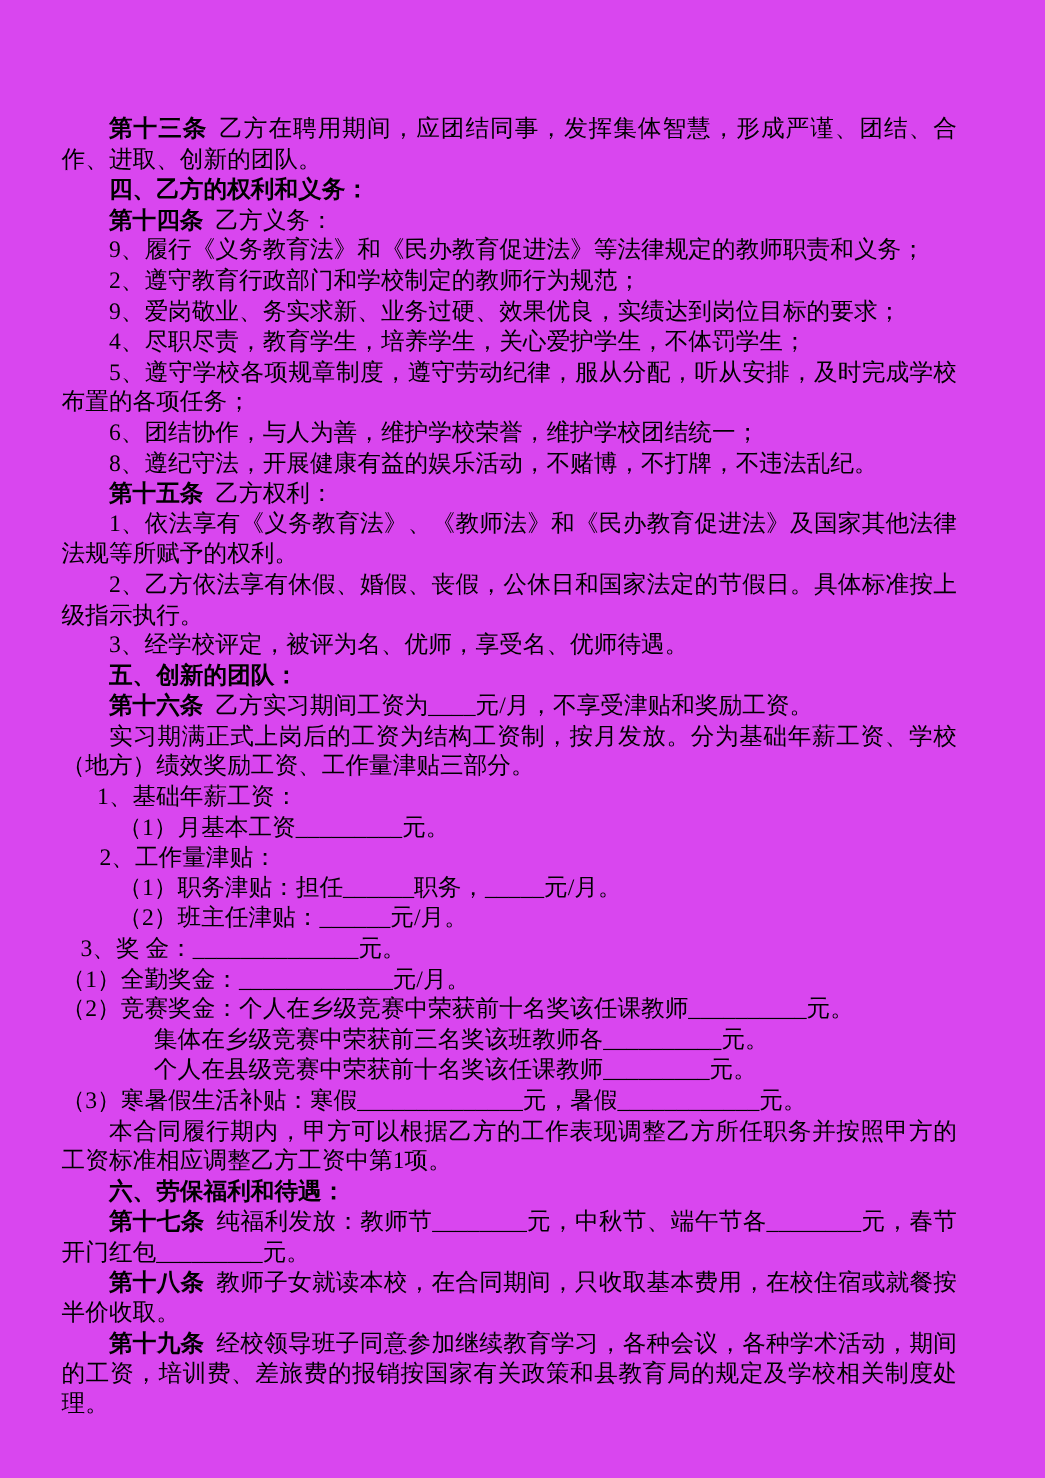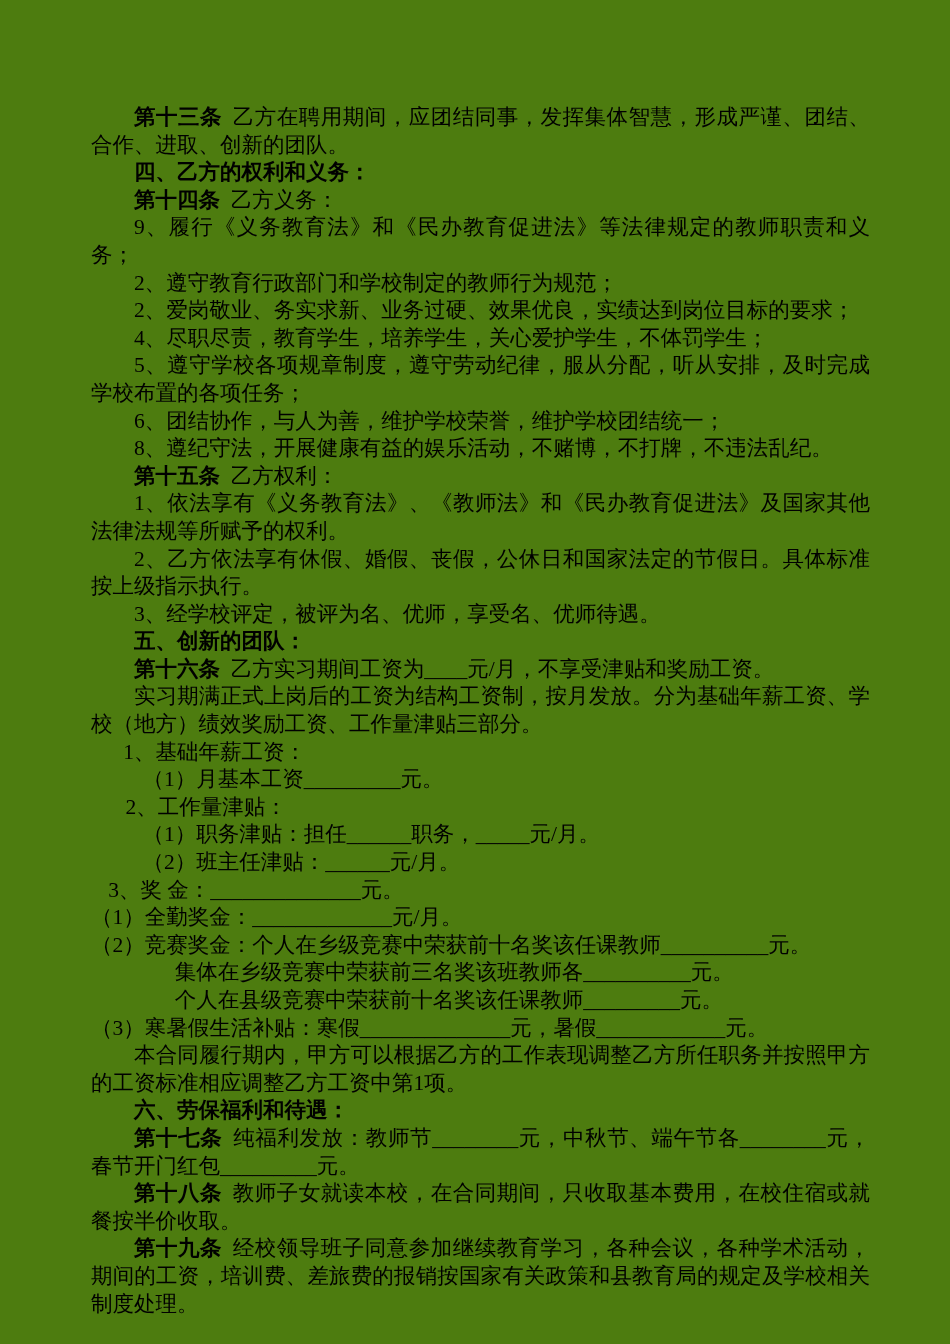--- a/index.html
+++ b/index.html
@@ -4,23 +4,23 @@
 <style>
   html, body {
     margin: 0;
     padding: 0;
     background: #ffffff;
   }
   .page {
     width: 950px;
     height: 1344px;
     box-sizing: border-box;
-    background: #4d7c0f;
+    background: #d946ef;
     color: #000000;
-    padding: 104px 80px 0 91px;
+    padding: 104px 80px 0 56px;
     overflow: hidden;
     font-family: "Liberation Serif", "DejaVu Serif", serif;
   }
   .para {
     margin: 0;
     font-size: 21.5px;
     line-height: 27.6px;
     text-align: justify;
     word-break: break-all;
   }
@@ -43,21 +43,21 @@
 <div class="page">
 
   <p class="para ti2"><span class="lead">第十三条</span><span>乙方在聘用期间，应团结同事，发挥集体智慧，形成严谨、团结、合作、进取、创新的团队。</span></p>
 
   <p class="para ti2 bold">四、乙方的权利和义务：</p>
 
   <p class="para ti2"><span class="lead">第十四条</span><span>乙方义务：</span></p>
 
   <p class="para ti2">9、履行《义务教育法》和《民办教育促进法》等法律规定的教师职责和义务；</p>
   <p class="para ti2">2、遵守教育行政部门和学校制定的教师行为规范；</p>
-  <p class="para ti2">2、爱岗敬业、务实求新、业务过硬、效果优良，实绩达到岗位目标的要求；</p>
+  <p class="para ti2">9、爱岗敬业、务实求新、业务过硬、效果优良，实绩达到岗位目标的要求；</p>
   <p class="para ti2">4、尽职尽责，教育学生，培养学生，关心爱护学生，不体罚学生；</p>
   <p class="para ti2">5、遵守学校各项规章制度，遵守劳动纪律，服从分配，听从安排，及时完成学校布置的各项任务；</p>
   <p class="para ti2">6、团结协作，与人为善，维护学校荣誉，维护学校团结统一；</p>
   <p class="para ti2">8、遵纪守法，开展健康有益的娱乐活动，不赌博，不打牌，不违法乱纪。</p>
 
   <p class="para ti2"><span class="lead">第十五条</span><span>乙方权利：</span></p>
 
   <p class="para ti2">1、依法享有《义务教育法》、《教师法》和《民办教育促进法》及国家其他法律法规等所赋予的权利。</p>
   <p class="para ti2">2、乙方依法享有休假、婚假、丧假，公休日和国家法定的节假日。具体标准按上级指示执行。</p>
   <p class="para ti2">3、经学校评定，被评为名、优师，享受名、优师待遇。</p>

